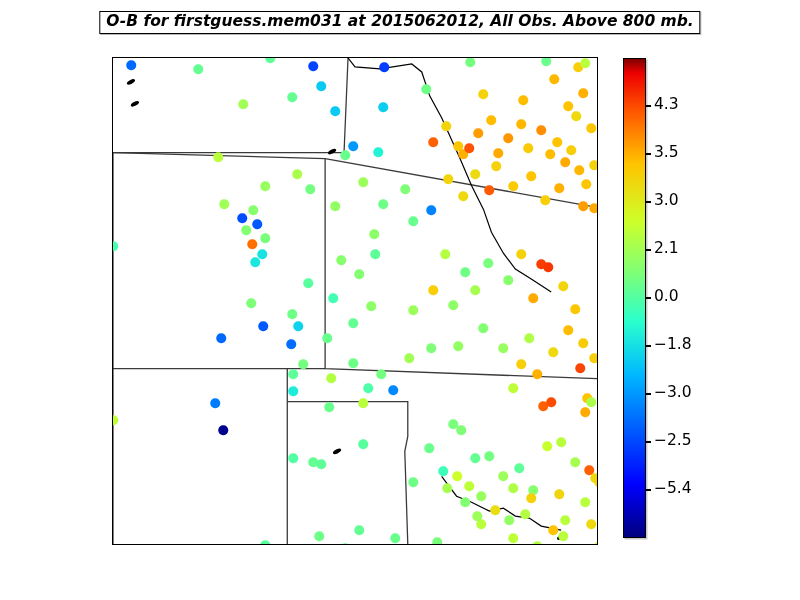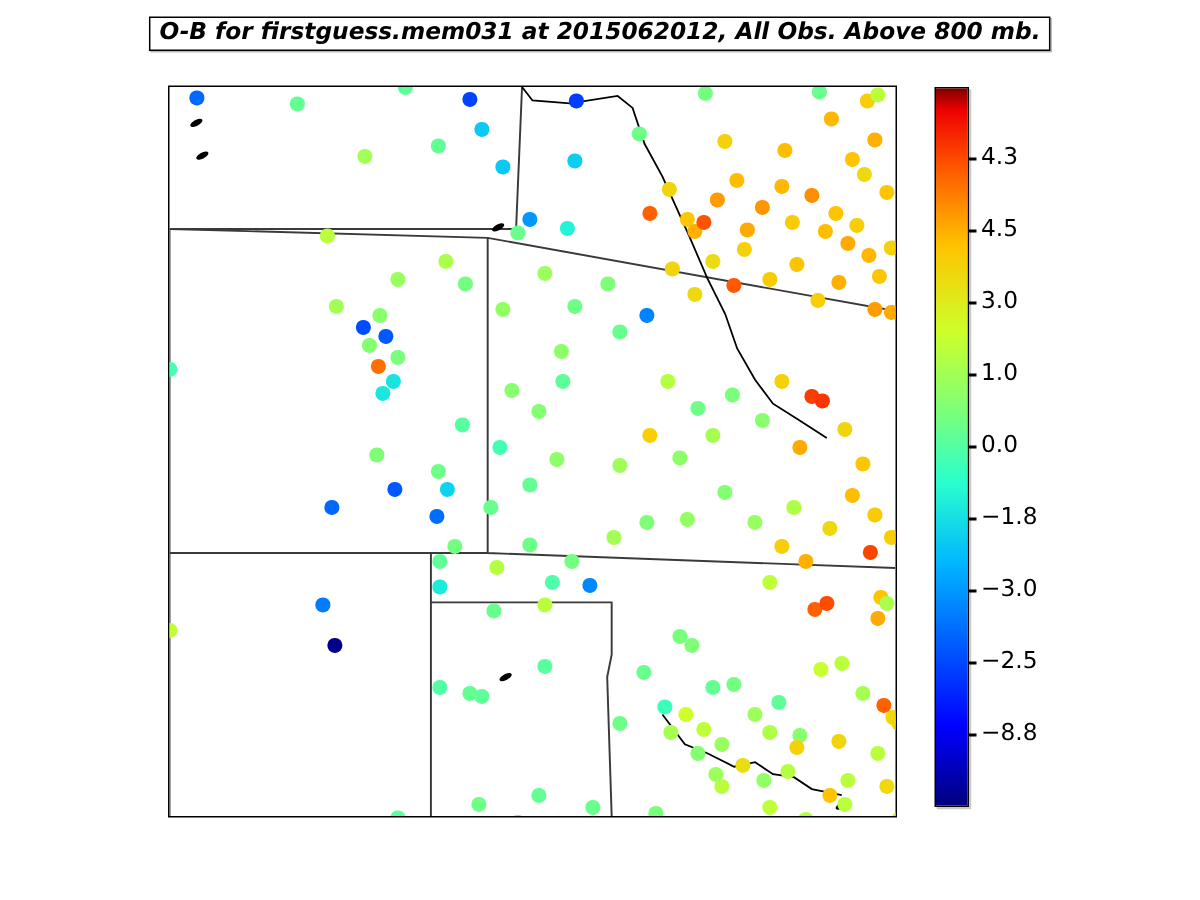--- a/index.html
+++ b/index.html
@@ -333,43 +333,43 @@
 <div id="colorbar-axes">
   <div id="colorbar-gradient" style="background: linear-gradient(rgb(127, 0, 0) 0%, rgb(238, 0, 0) 3%, rgb(255, 87, 0) 11%, rgb(255, 196, 0) 22%, rgb(205, 255, 42) 34%, rgb(124, 255, 121) 45%, rgb(41, 255, 205) 55%, rgb(0, 184, 255) 66%, rgb(0, 0, 255) 89%, rgb(0, 0, 127) 100%);"></div>
 </div>
 <div id="colorbar-ticks">
     <div class="cb-tick" style="top: 48px;">
       <div class="cb-tick-mark"></div>
       <div class="cb-tick-label">4.3</div>
     </div>
     <div class="cb-tick" style="top: 96px;">
       <div class="cb-tick-mark"></div>
-      <div class="cb-tick-label">4.5</div>
+      <div class="cb-tick-label">3.5</div>
     </div>
     <div class="cb-tick" style="top: 144px;">
       <div class="cb-tick-mark"></div>
       <div class="cb-tick-label">3.0</div>
     </div>
     <div class="cb-tick" style="top: 192px;">
       <div class="cb-tick-mark"></div>
-      <div class="cb-tick-label">1.0</div>
+      <div class="cb-tick-label">2.1</div>
     </div>
     <div class="cb-tick" style="top: 240px;">
       <div class="cb-tick-mark"></div>
       <div class="cb-tick-label">0.0</div>
     </div>
     <div class="cb-tick" style="top: 288px;">
       <div class="cb-tick-mark"></div>
       <div class="cb-tick-label">−1.8</div>
     </div>
     <div class="cb-tick" style="top: 336px;">
       <div class="cb-tick-mark"></div>
       <div class="cb-tick-label">−3.0</div>
     </div>
     <div class="cb-tick" style="top: 384px;">
       <div class="cb-tick-mark"></div>
       <div class="cb-tick-label">−2.5</div>
     </div>
     <div class="cb-tick" style="top: 432px;">
       <div class="cb-tick-mark"></div>
-      <div class="cb-tick-label">−8.8</div>
+      <div class="cb-tick-label">−5.4</div>
     </div>
   </div>
 
 </body></html>

